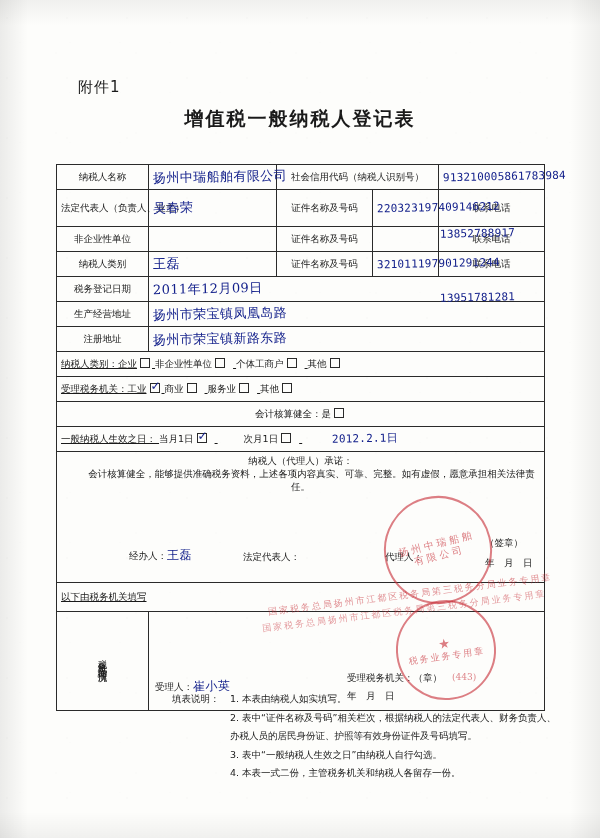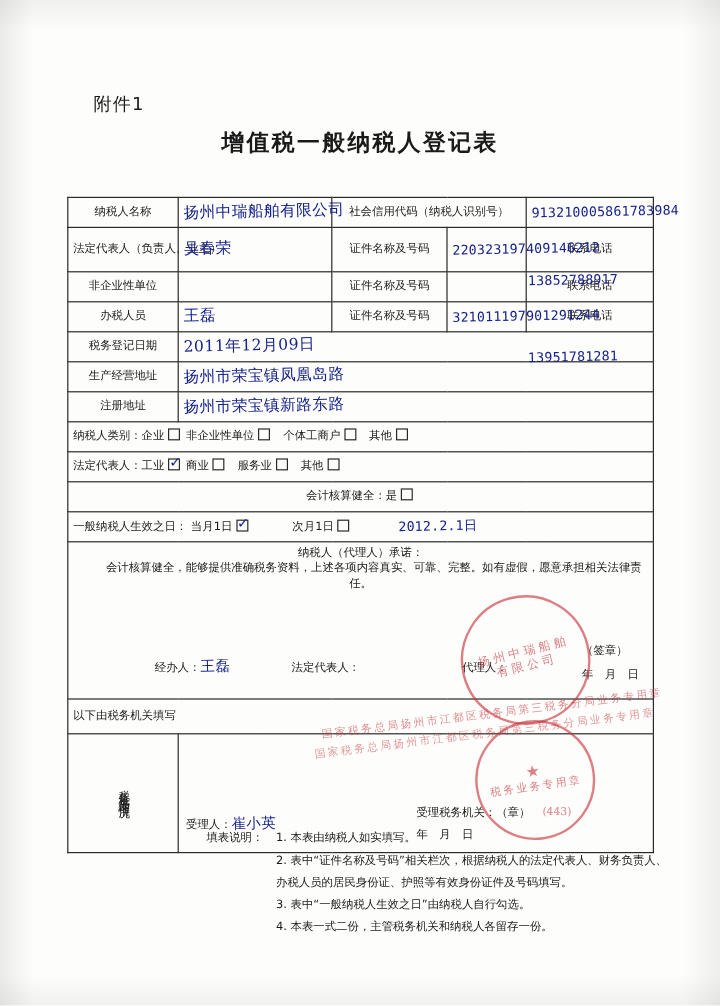--- a/index.html
+++ b/index.html
@@ -67,21 +67,21 @@
   }
   table.form td {
     border: 1px solid #2a2a2a;
     font-size: 9.5px;
     padding: 3px 4px;
     vertical-align: middle;
     line-height: 1.35;
     height: 18px;
   }
   .lbl { text-align: center; white-space: nowrap; }
-  .lbl-left { text-align: left; white-space: nowrap; }
+  .lbl-left { text-align: left; white-space: nowrap; text-decoration: underline; }
   .cell-val { position: relative; }
 
   
   .hw {
     font-family: "DejaVu Serif", serif;
     color: #15228c;
     font-size: 13px;
     letter-spacing: 0.4px;
     transform: rotate(-1.2deg);
     display: inline-block;
@@ -282,21 +282,21 @@
         <span class="hw"></span>
       </td>
       <td class="lbl">证件名称及号码</td>
       <td class="cell-val">
         <span class="hw num"></span>
       </td>
       <td class="lbl">联系电话</td>
     </tr>
 
     <tr>
-      <td class="lbl">办税人员</td>
+      <td class="lbl">纳税人类别</td>
       <td class="cell-val">
         <span class="hw">王磊</span>
       </td>
       <td class="lbl">证件名称及号码</td>
       <td class="cell-val">
         <span class="hw num">321011197901291244</span>
       </td>
       <td class="lbl">联系电话</td>
     </tr>
 
@@ -325,21 +325,21 @@
       <td class="lbl-left" colspan="5">
         <span>纳税人类别：企业</span><span class="checkbox"></span>
         <span class="opt"><span>非企业性单位</span><span class="checkbox"></span></span>
         <span class="opt"><span>个体工商户</span><span class="checkbox"></span></span>
         <span class="opt"><span>其他</span><span class="checkbox"></span></span>
       </td>
     </tr>
 
     <tr>
       <td class="lbl-left" colspan="5">
-        <span>法定代表人：工业</span><span class="checkbox"><span class="tick">✓</span></span>
+        <span>受理税务机关：工业</span><span class="checkbox"><span class="tick">✓</span></span>
         <span class="opt"><span>商业</span><span class="checkbox"></span></span>
         <span class="opt"><span>服务业</span><span class="checkbox"></span></span>
         <span class="opt"><span>其他</span><span class="checkbox"></span></span>
       </td>
     </tr>
 
     <tr>
       <td class="lbl" colspan="5" style="text-align:center">
         <span>会计核算健全：是</span><span class="checkbox"></span>
       </td>

